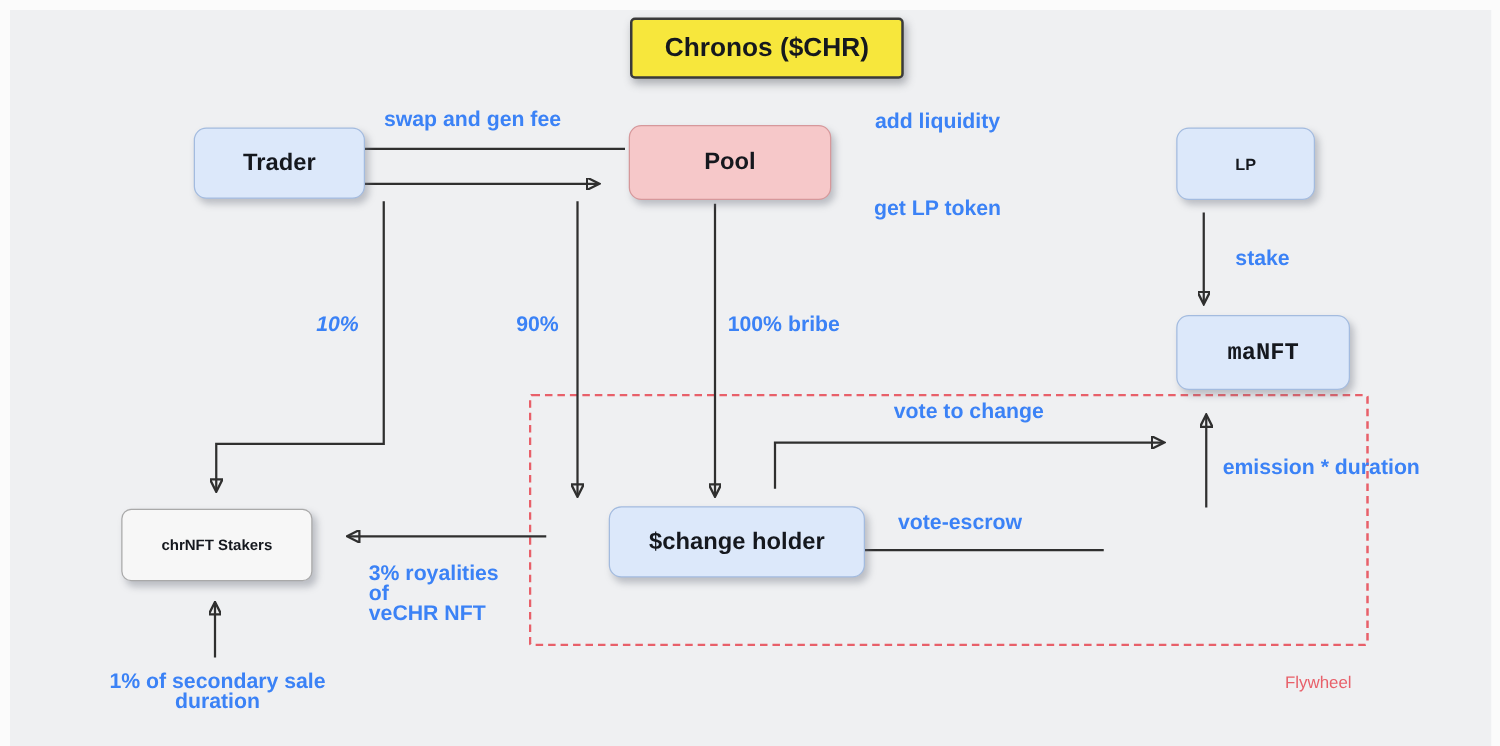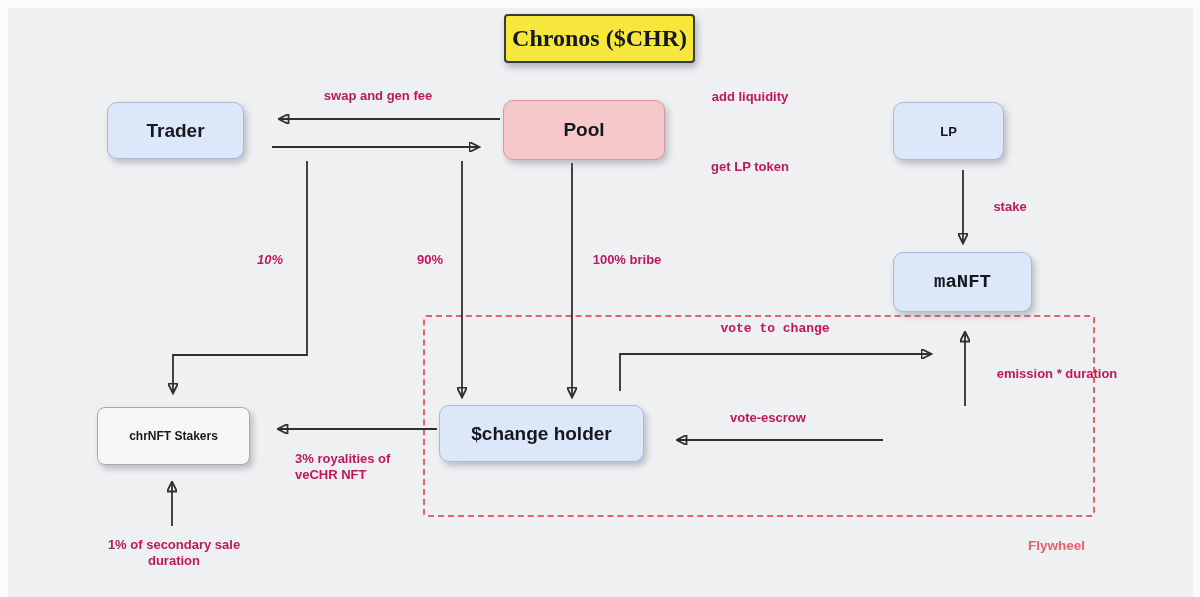--- a/index.html
+++ b/index.html
@@ -31,74 +31,73 @@
   .flywheel-box {
     position: absolute;
     left: 423px; top: 315px;
     width: 672px; height: 202px;
     border: 2px dashed var(--flywheel-red, #e8606a);
     border-radius: 3px;
   }
   .flywheel-label {
     position: absolute;
     left: 1028px; top: 538px;
-    font-size: 13.5px; font-weight: 700;
+    font-size: 13.5px; font-weight: 400;
     color: var(--flywheel-red, #e8606a);
   }
 
   .node {
     position: absolute;
     display: flex; align-items: center; justify-content: center;
     border-radius: 10px;
     font-weight: 700;
     color: #15181e;
     box-shadow: 3px 4px 6px rgba(110, 115, 128, 0.40);
     text-align: center;
   }
-  .node.blue  { background: var(--node-blue-fill, #dce8fa);  border: 1.5px solid var(--node-blue-border, #a3bbdf); }
+  .node.blue  { background: var(--node-blue-fill, #dce8fa);  border: 1.5px solid var(--node-blue-border, #a3bbdf); margin-left: 48px; }
   .node.pink  { background: var(--node-pink-fill, #f6c8c9);  border: 1.5px solid var(--node-pink-border, #d6989b); }
   .node.cream { background: var(--node-yellow-fill, #fdf0c3); border: 1.5px solid var(--node-yellow-border, #d4c289); }
   .node.gray  { background: var(--node-gray-fill, #f7f7f7);  border: 1.5px solid var(--node-gray-border, #a9a9a9); }
 
   .node.title-node {
-    left: 504px; top: 14px; width: 191px; height: 49px;
+    left: 504px; top: 14px; width: 219px; height: 49px;
     background: var(--title-fill, #f7e73c);
     border: 2.5px solid var(--title-border, #3a3a3a);
     border-radius: 4px;
-    font-size: 24px;
+    font-size: 21px;
     box-shadow: 2px 4px 7px rgba(90, 95, 105, 0.45);
-    font-family: Liberation Serif, serif;
   }
 
   .node.trader  { left: 107px; top: 102px; width: 137px; height: 57px; font-size: 19px; }
   .node.pool    { left: 503px; top: 100px; width: 162px; height: 60px; font-size: 19px; }
   .node.lp      { left: 893px; top: 102px; width: 111px; height: 58px; font-size: 13px; }
   .node.manft   { left: 893px; top: 252px; width: 139px; height: 60px; font-size: 19px; font-family: Liberation Mono, monospace; }
   .node.vechr   { left: 439px; top: 405px; width: 205px; height: 57px; font-size: 19px; }
   .node.chr     { left: 885px; top: 408px; width: 153px; height: 57px; font-size: 19px; }
   .node.chrnft  { left:  97px; top: 407px; width: 153px; height: 58px; font-size: 12px; border-radius: 8px; justify-content: center; }
 
   .edge-label {
     position: absolute;
-    font-size: 13px;
+    font-size: 17px;
     font-weight: 600;
-    color: #be185d;
+    color: #3b82f6;
     white-space: nowrap;
     line-height: 16px;
   }
   .centered { transform: translateX(-50%); }
 
   .lbl-swap        { left: 378px;  top: 88px;  }
   .lbl-addliq      { left: 750px;  top: 89px;  }
   .lbl-getlp       { left: 750px;  top: 159px; }
   .lbl-stake       { left: 1010px; top: 199px; }
   .lbl-p10         { left: 270px;  top: 252px; font-style: italic; }
   .lbl-p90         { left: 430px;  top: 252px; }
   .lbl-bribe       { left: 627px;  top: 252px; }
-  .lbl-votechange  { left: 775px;  top: 321px; font-family: Liberation Mono, monospace; }
+  .lbl-votechange  { left: 775px;  top: 321px; }
   .lbl-voteescrow  { left: 768px;  top: 410px; }
   .lbl-emission    { left: 1057px; top: 366px; font-weight: 700; }
   .lbl-roy3        { left: 295px;  top: 451px; white-space: normal; width: 110px; }
   .lbl-roy1        { left: 174px;  top: 537px; text-align: center; }
 </style>
 </head>
 <body>
 
 <div class="canvas">
   <div class="board"></div>

